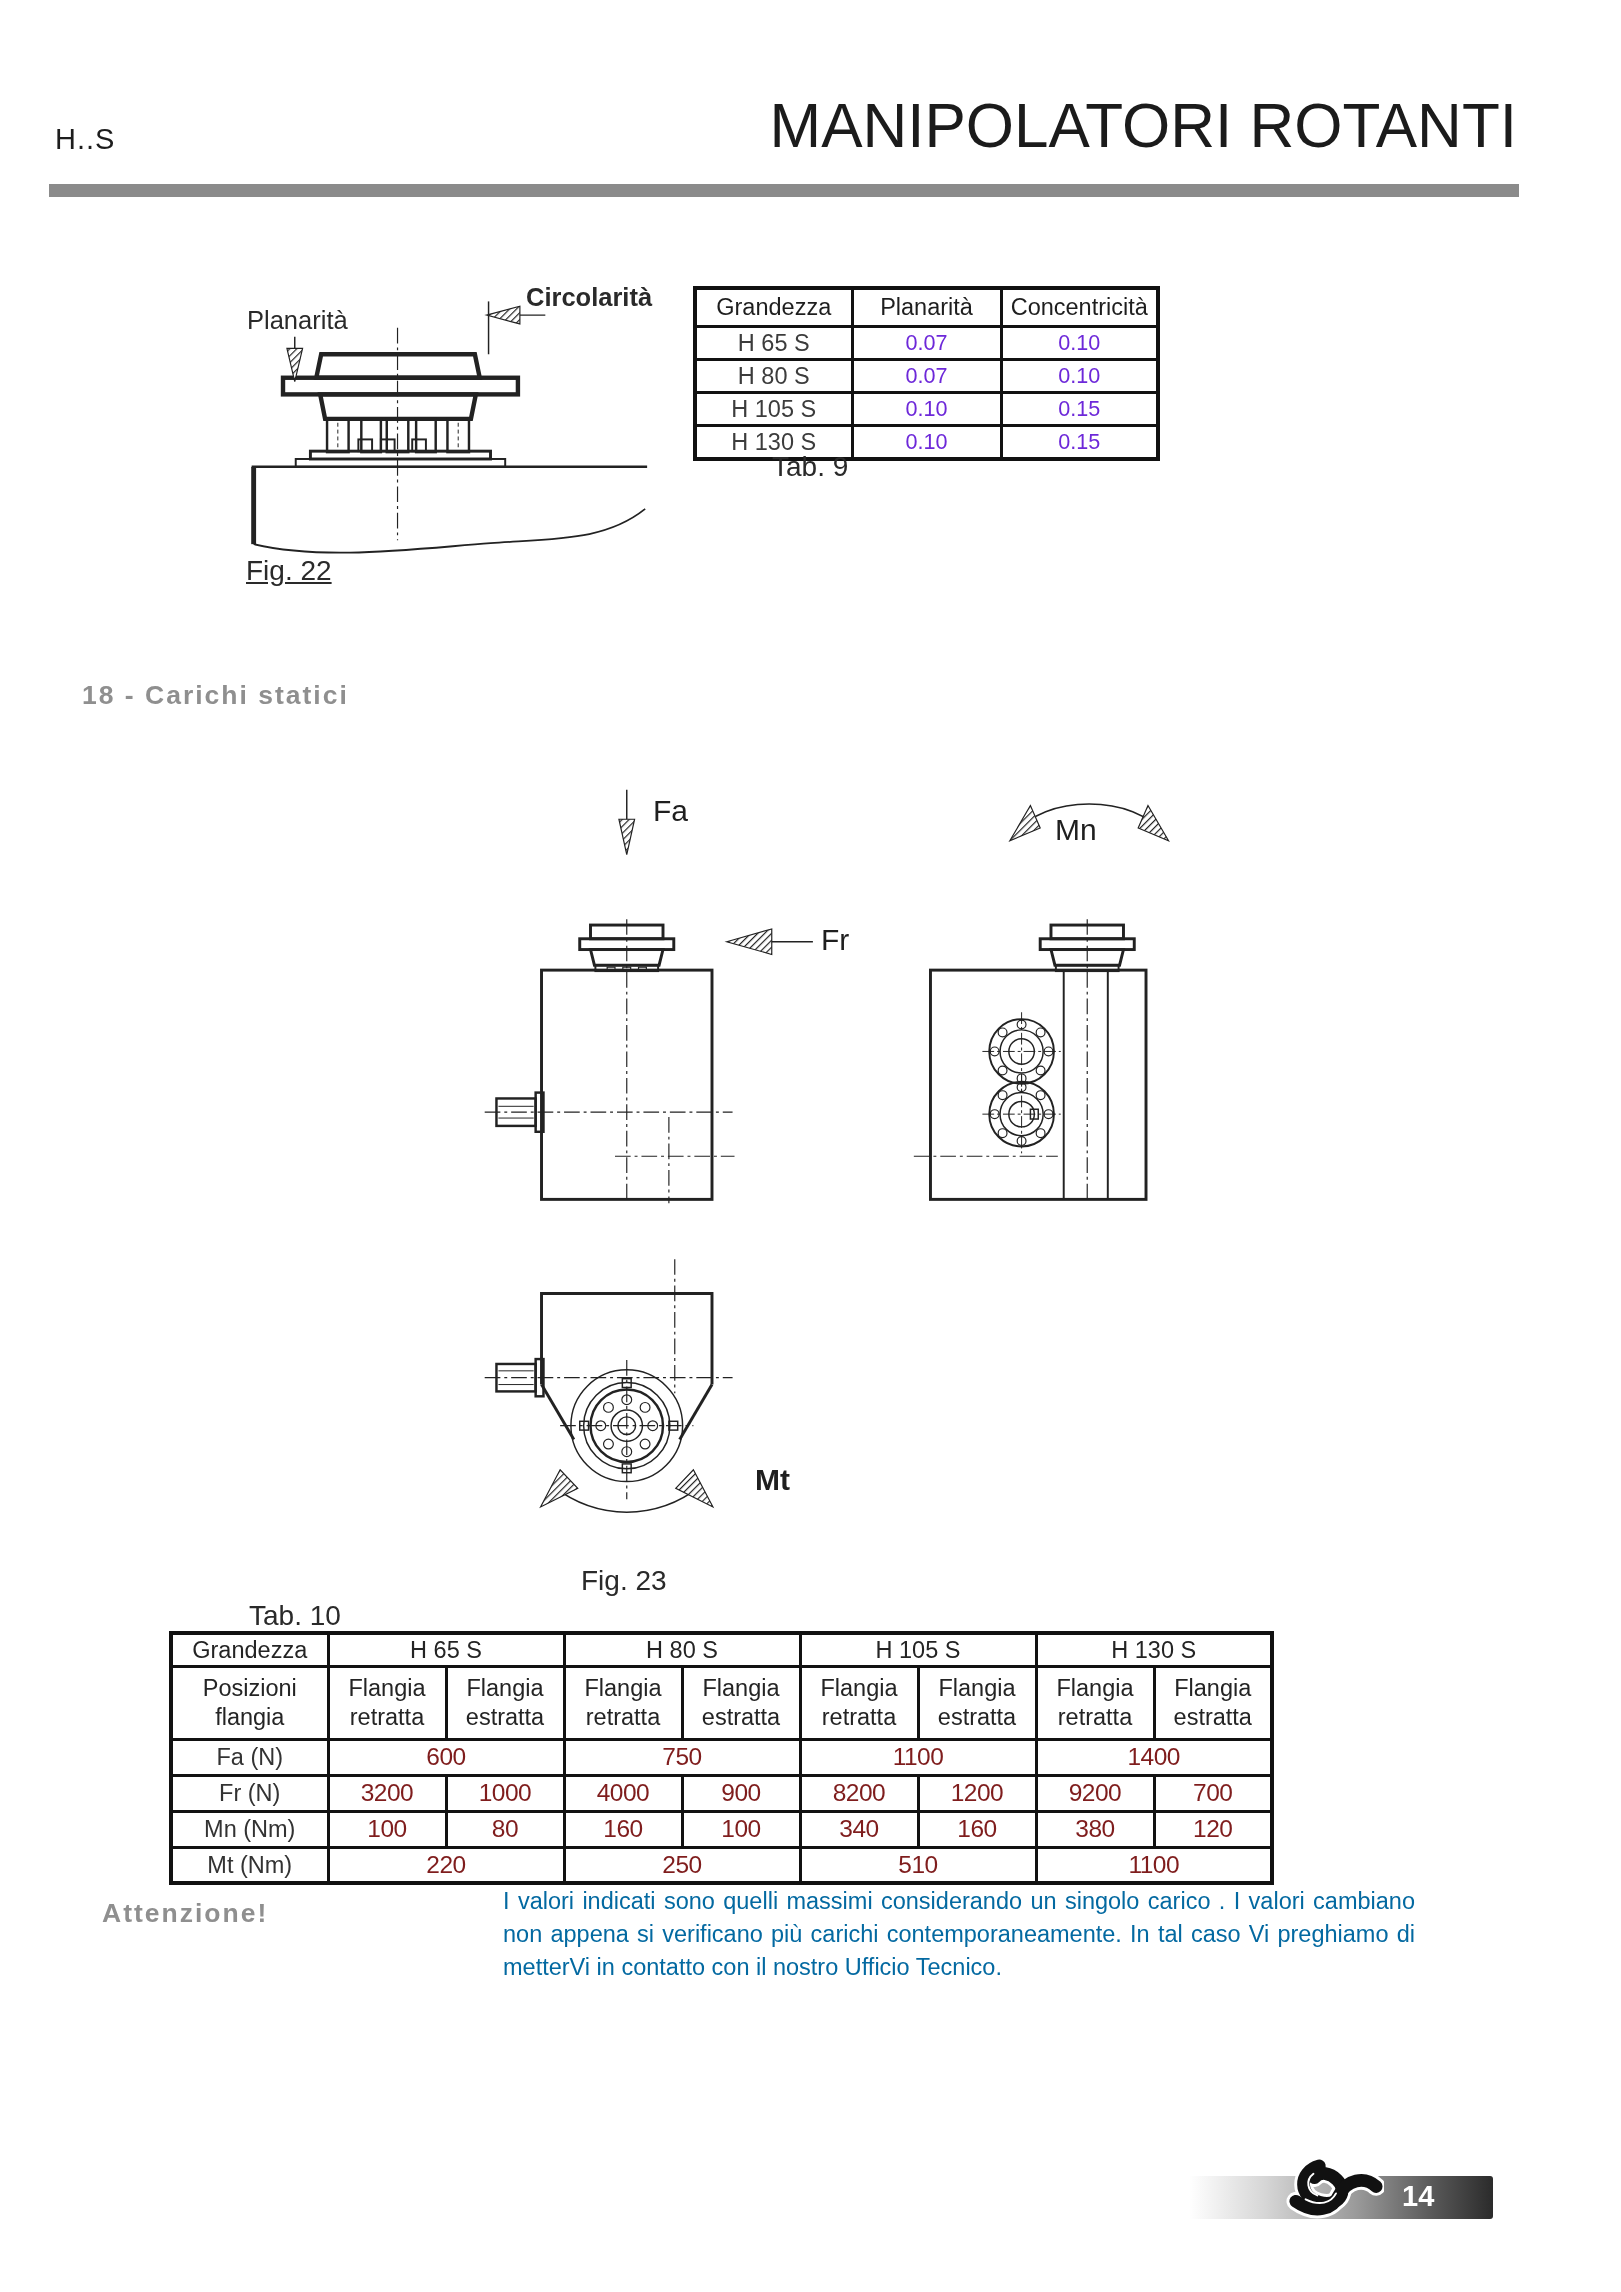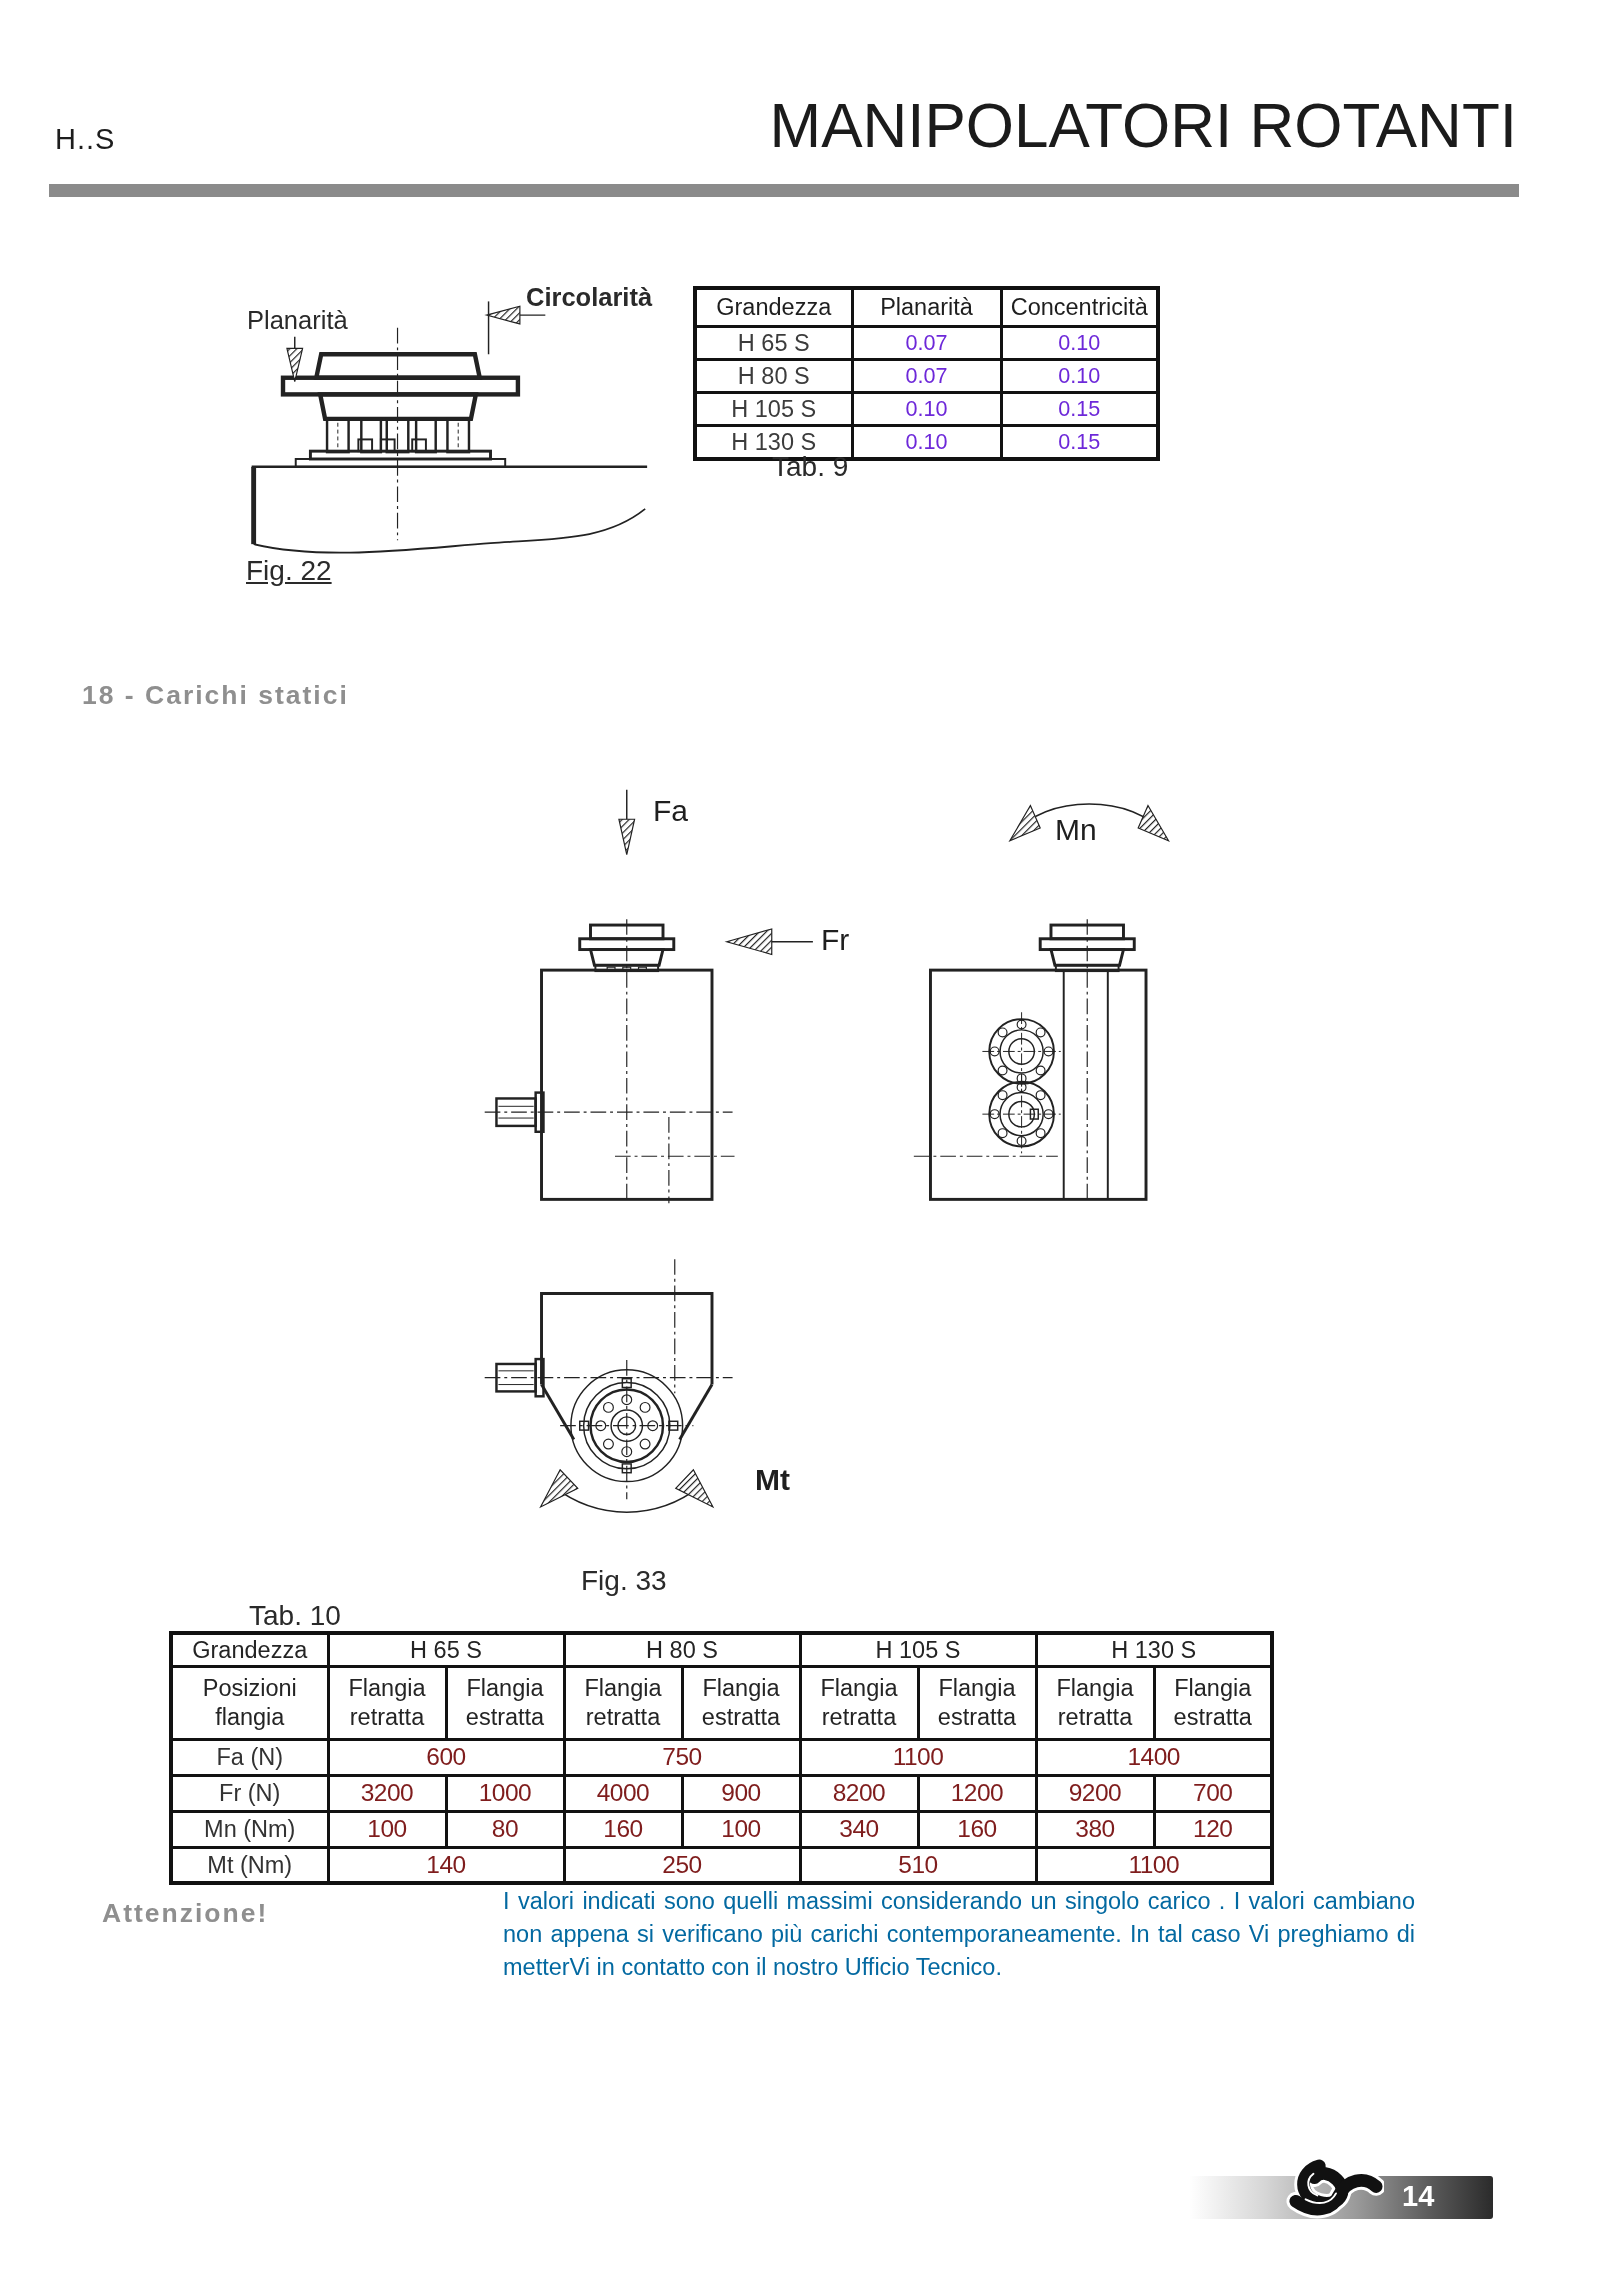--- a/index.html
+++ b/index.html
@@ -247,21 +247,21 @@
 
       <path d="M565,1517 C610,1552 670,1552 715,1517" stroke-width="1.5"></path>
       <path d="M552,1538 L572,1500 L590,1519 Z" fill="url(#hatchB)" stroke-width="1.2"></path>
       <path d="M728,1538 L708,1500 L690,1519 Z" fill="url(#hatchB)" stroke-width="1.2"></path>
     </g>
   </svg>
   <span class="abs force-label" style="left:653px;top:794px;">Fa</span>
   <span class="abs force-label" style="left:1055px;top:813px;">Mn</span>
   <span class="abs force-label" style="left:821px;top:923px;">Fr</span>
   <span class="abs force-label" style="left:755px;top:1463px;font-weight:700;">Mt</span>
-  <span class="abs fig-caption" style="left:581px;top:1565px;">Fig. 33</span>
+  <span class="abs fig-caption" style="left:581px;top:1565px;">Fig. 23</span>
 
   <span class="abs fig-caption" style="left:249px;top:1600px;">Tab. 10</span>
   <table class="abs" id="tab10">
     <colgroup>
       <col style="width:157px">
       <col style="width:118px">
         <col style="width:118px">
         <col style="width:118px">
         <col style="width:118px">
       <col style="width:118px">
@@ -312,21 +312,21 @@
       <td class="val">80</td>
       <td class="val">160</td>
       <td class="val">100</td>
       <td class="val">340</td>
       <td class="val">160</td>
       <td class="val">380</td>
       <td class="val">120</td>
     </tr>
     <tr class="r6">
       <td class="lbl">Mt (Nm)</td>
-      <td class="val" colspan="2">140</td>
+      <td class="val" colspan="2">220</td>
       <td class="val" colspan="2">250</td>
       <td class="val" colspan="2">510</td>
       <td class="val" colspan="2">1100</td>
     </tr>
   </tbody>
     </table>
 
   <div class="abs gray-heading" style="left:102px;top:1898px;">Attenzione!</div>
   <div class="abs" id="att-body">I valori indicati sono quelli massimi considerando un singolo carico . I valori cambiano non appena si verificano più carichi contemporaneamente. In tal caso Vi preghiamo di metterVi in contatto con il nostro Ufficio Tecnico.</div>
 

